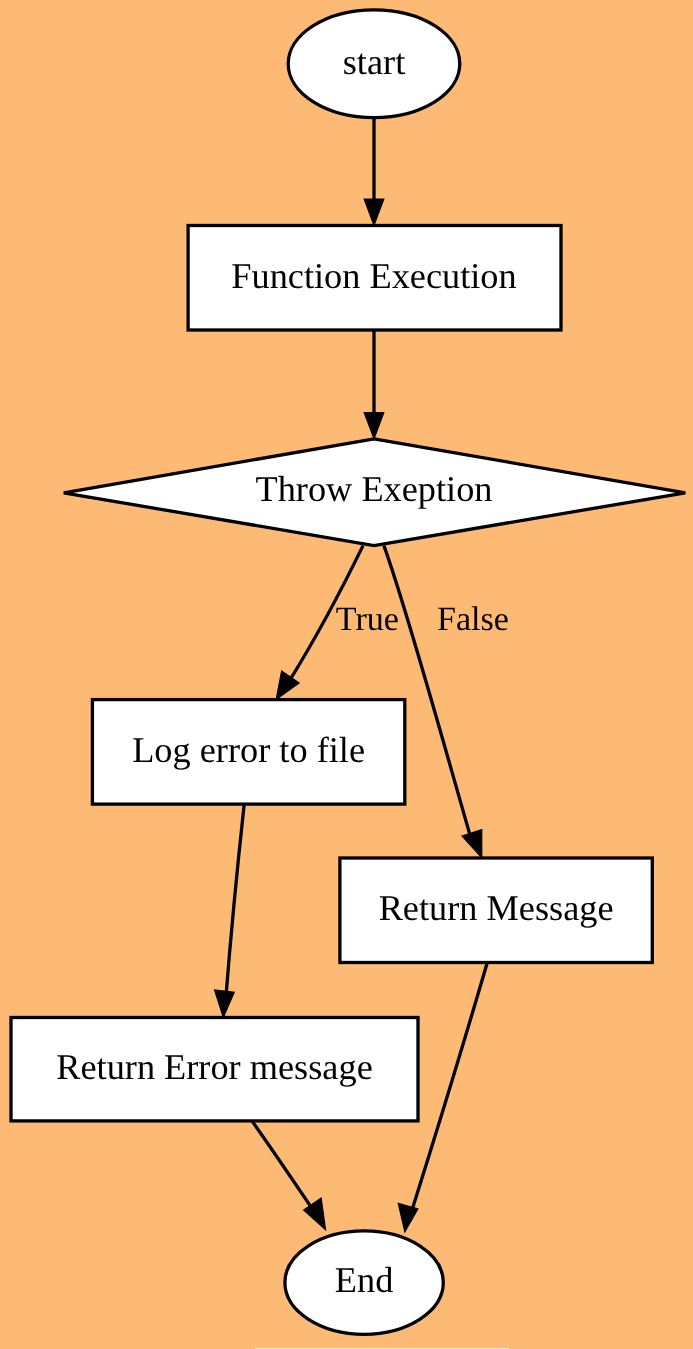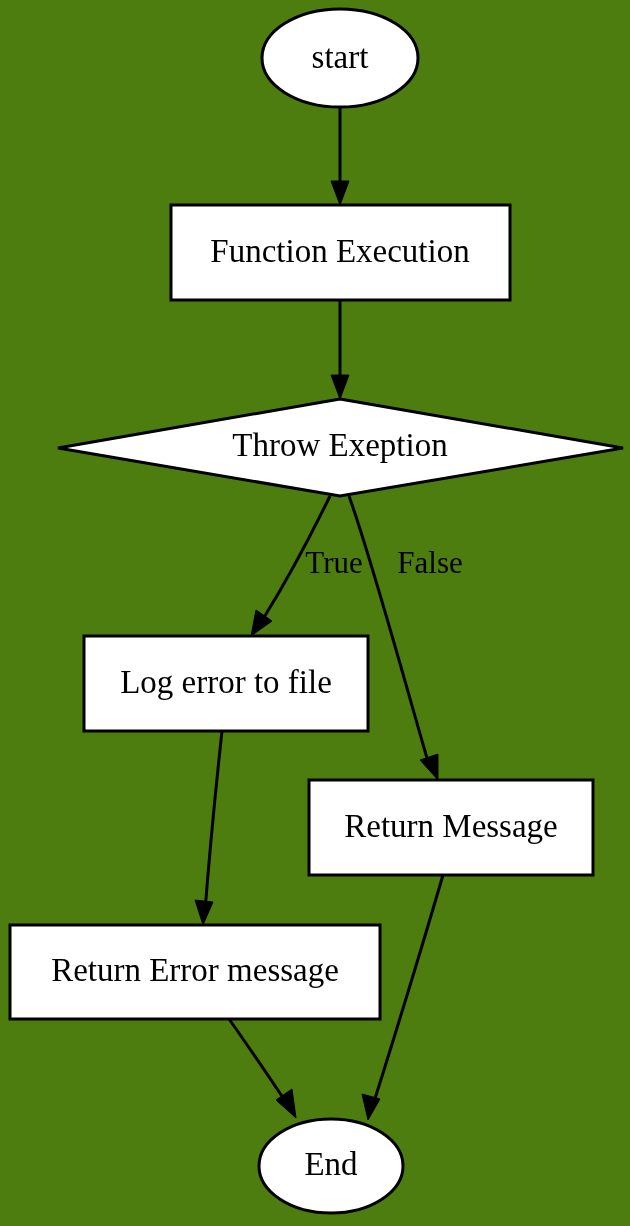--- a/index.html
+++ b/index.html
@@ -10,21 +10,21 @@
   body {
     width: 630px;
     height: 1226px;
     overflow: hidden;
     font-family: "Liberation Serif", "DejaVu Serif", serif;
   }
   #diagram-root {
     position: relative;
     width: 630px;
     height: 1226px;
-    background: #4d7c0f;
+    background: #fdba74;
   }
   #flow-svg {
     display: block;
     width: 630px;
     height: 1226px;
   }
   .node-shape {
     fill: #ffffff;
     stroke: #000000;
     stroke-width: 3;

